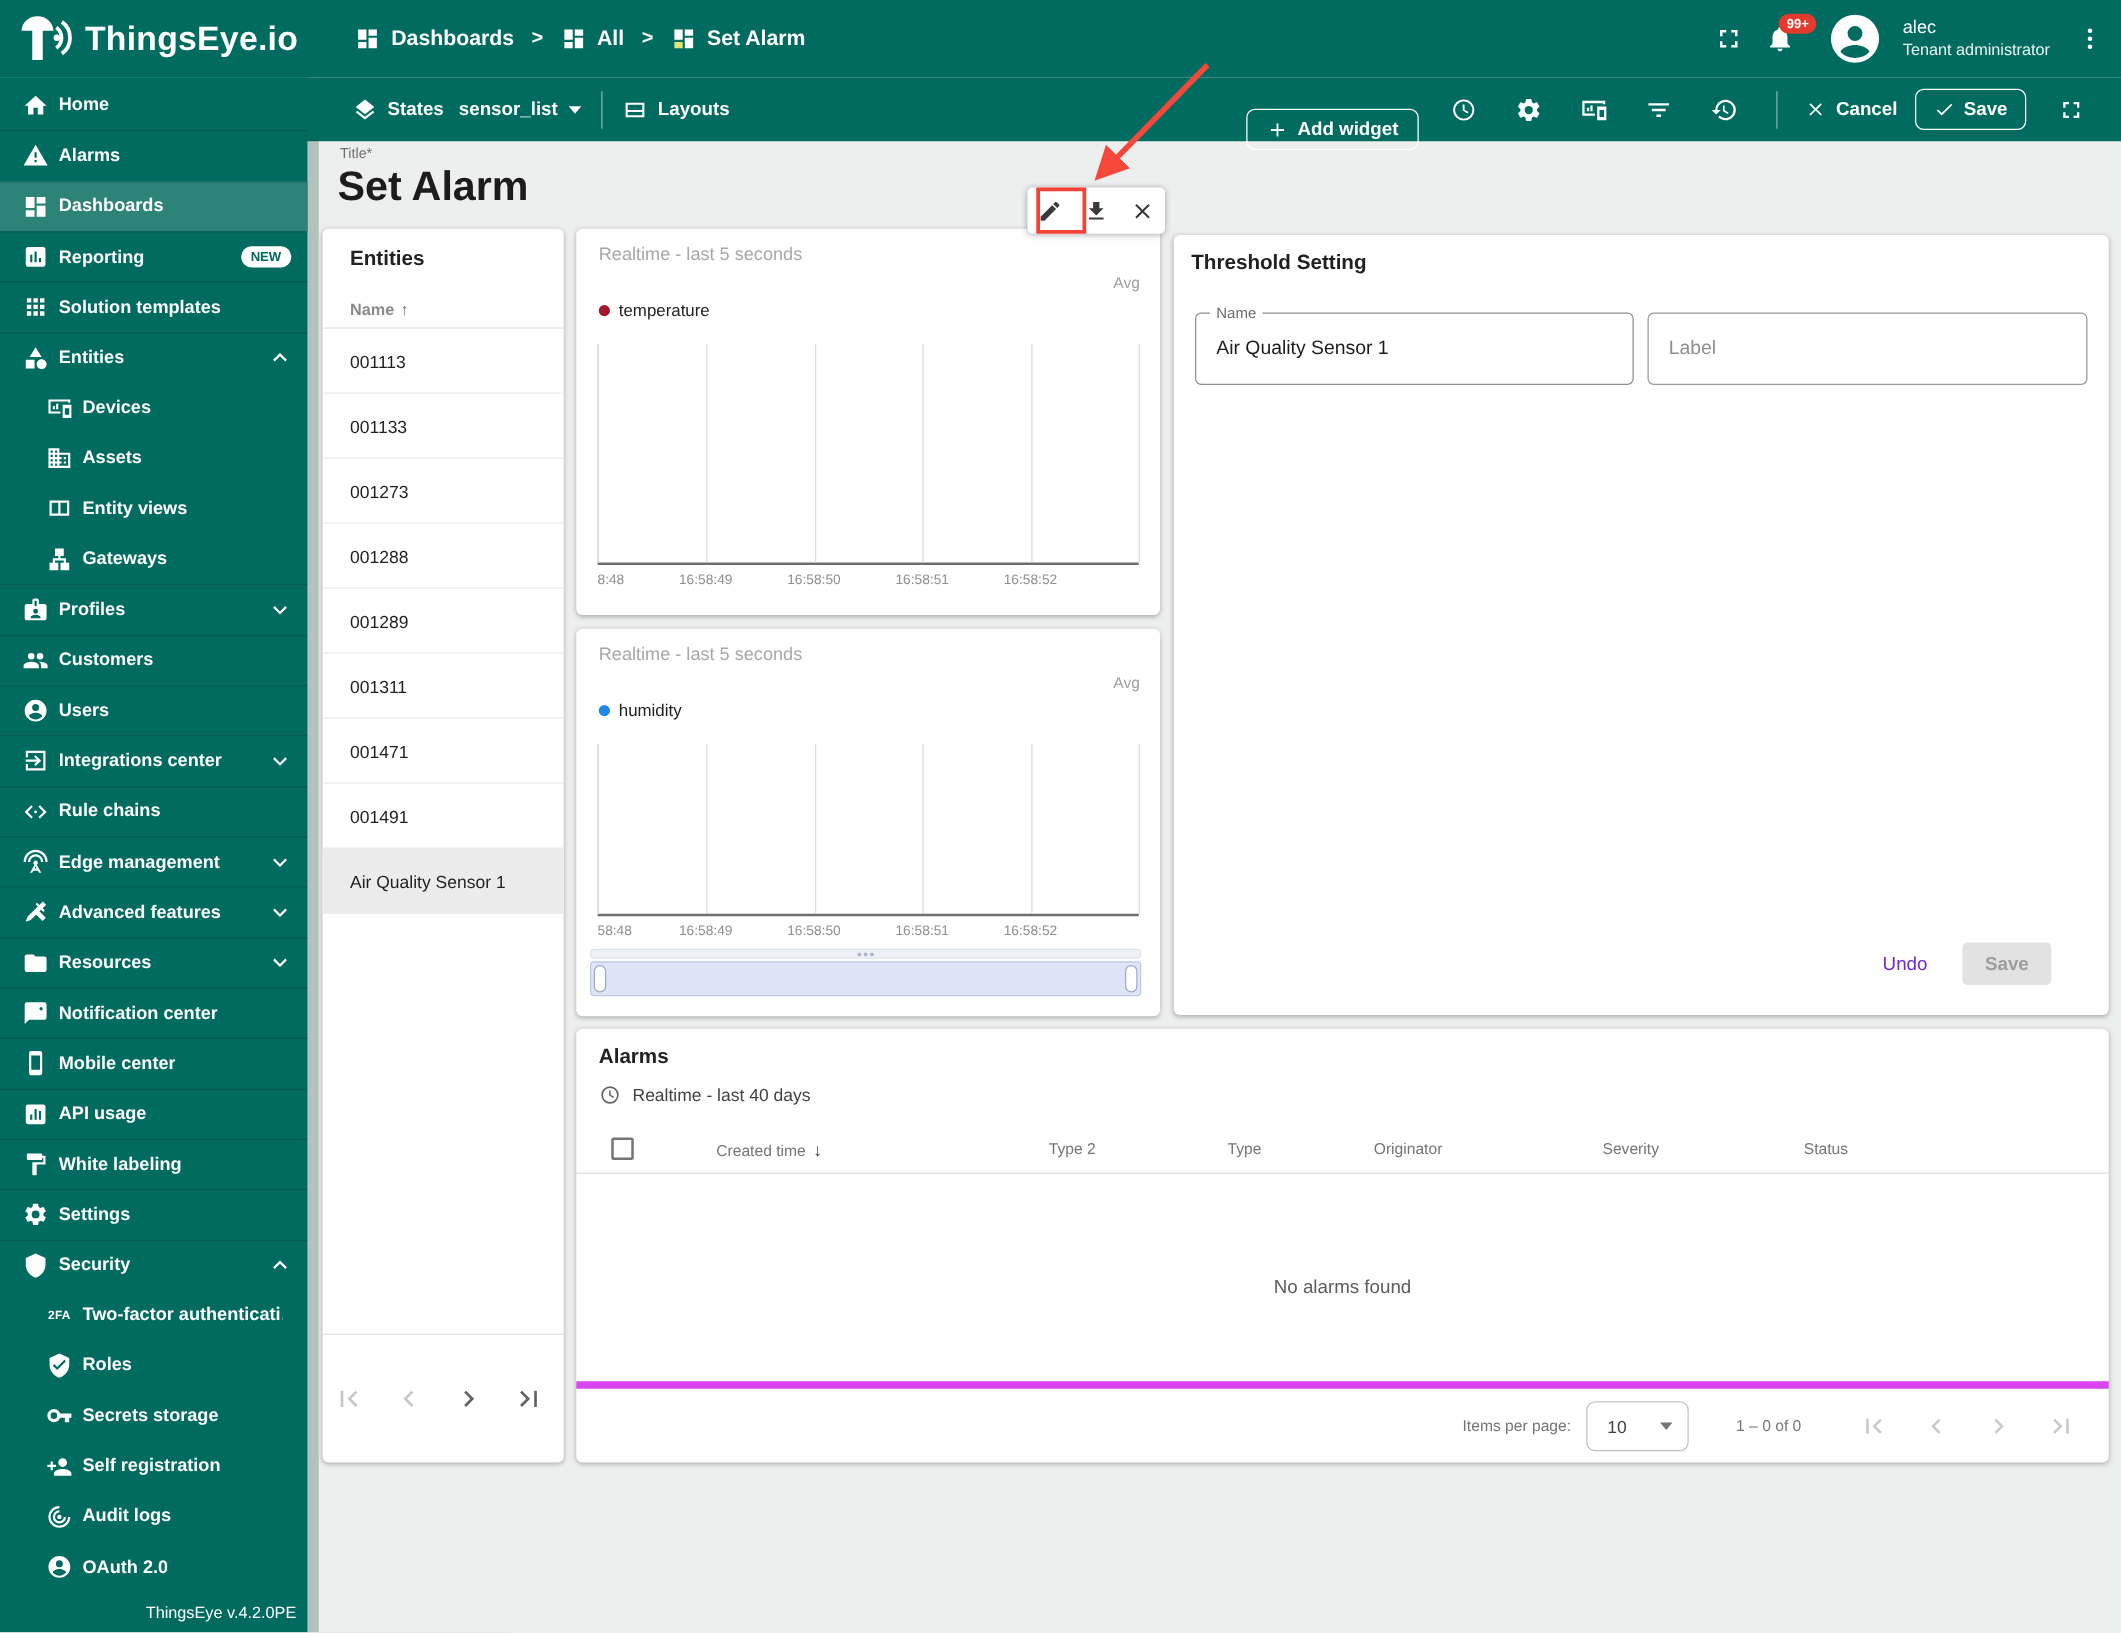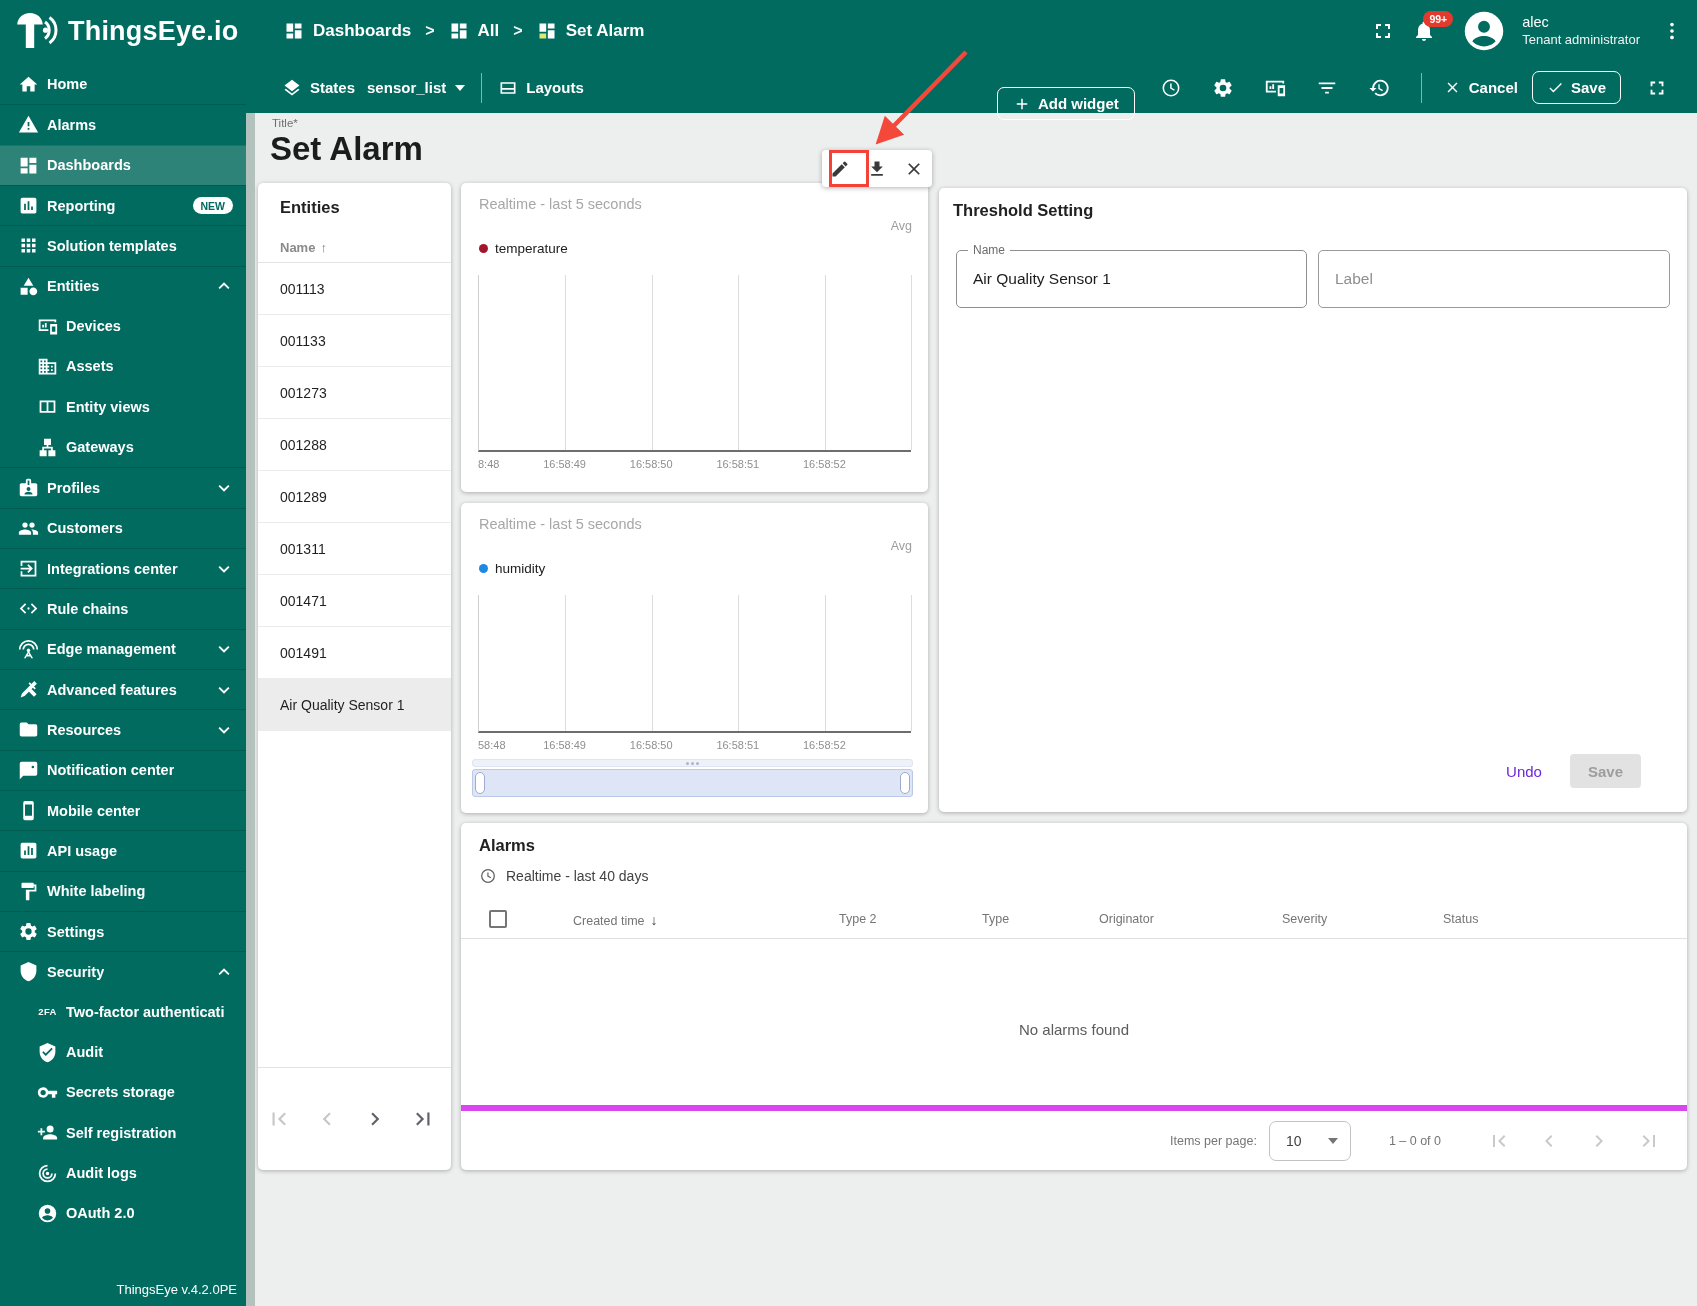--- a/index.html
+++ b/index.html
@@ -418,20 +418,28 @@
           <span class="s-ic ic">
             <svg viewBox="0 0 24 24">
               <path d="M16 11a3 3 0 1 0-3-3 3 3 0 0 0 3 3zm-8 0a3 3 0 1 0-3-3 3 3 0 0 0 3 3zm0 2c-2.33 0-7 1.17-7 3.5V19h14v-2.5C15 14.17 10.33 13 8 13zm8 0c-.29 0-.62.02-.97.05A4.22 4.22 0 0 1 17 16.5V19h6v-2.5c0-2.33-4.67-3.5-7-3.5z"></path>
             </svg>
           </span>
           <span class="s-lb">Customers</span>
         </div>
         <div class="s-item tdiv">
           <span class="s-ic ic">
             <svg viewBox="0 0 24 24">
+              <path d="M12 2a10 10 0 1 0 10 10A10 10 0 0 0 12 2zm0 4a3.2 3.2 0 1 1-3.2 3.2A3.2 3.2 0 0 1 12 6zm0 14a8 8 0 0 1-6.1-2.86c.03-2.02 4.07-3.14 6.1-3.14s6.07 1.12 6.1 3.14A8 8 0 0 1 12 20z"></path>
+            </svg>
+          </span>
+          <span class="s-lb">Users</span>
+        </div>
+        <div class="s-item tdiv">
+          <span class="s-ic ic">
+            <svg viewBox="0 0 24 24">
               <path d="M21 3H3v6h2V5h14v14H5v-4H3v6h18V3zM3 11v2h10.17l-2.58 2.59L12 17l5-5-5-5-1.41 1.41L13.17 11H3z"></path>
             </svg>
           </span>
           <span class="s-lb">Integrations center</span>
           <span class="s-chev ic">
             <svg viewBox="0 0 24 24">
               <path d="M7.4 8.6 12 13.2l4.6-4.6L18 10l-6 6-6-6 1.4-1.4z"></path>
             </svg>
           </span>
         </div>
@@ -540,21 +548,21 @@
             <span class="txt-ic">2FA</span>
           </span>
           <span class="s-lb">Two-factor authenticati…</span>
         </div>
         <div class="s-item sub">
           <span class="s-ic ic">
             <svg viewBox="0 0 24 24">
               <path d="M12 1 3 5v6c0 5.55 3.84 10.74 9 12 5.16-1.26 9-6.45 9-12V5l-9-4zm-2 15-4-4 1.41-1.41L10 13.17l6.59-6.59L18 8l-8 8z"></path>
             </svg>
           </span>
-          <span class="s-lb">Audit</span>
+          <span class="s-lb">Roles</span>
         </div>
         <div class="s-item sub">
           <span class="s-ic ic">
             <svg viewBox="0 0 24 24">
               <path d="M12.65 10A6 6 0 1 0 7 18a6 6 0 0 0 5.65-4H17v4h4v-4h2v-4H12.65zM7 15a3 3 0 1 1 3-3 3 3 0 0 1-3 3z"></path>
             </svg>
           </span>
           <span class="s-lb">Secrets storage</span>
         </div>
         <div class="s-item sub">

